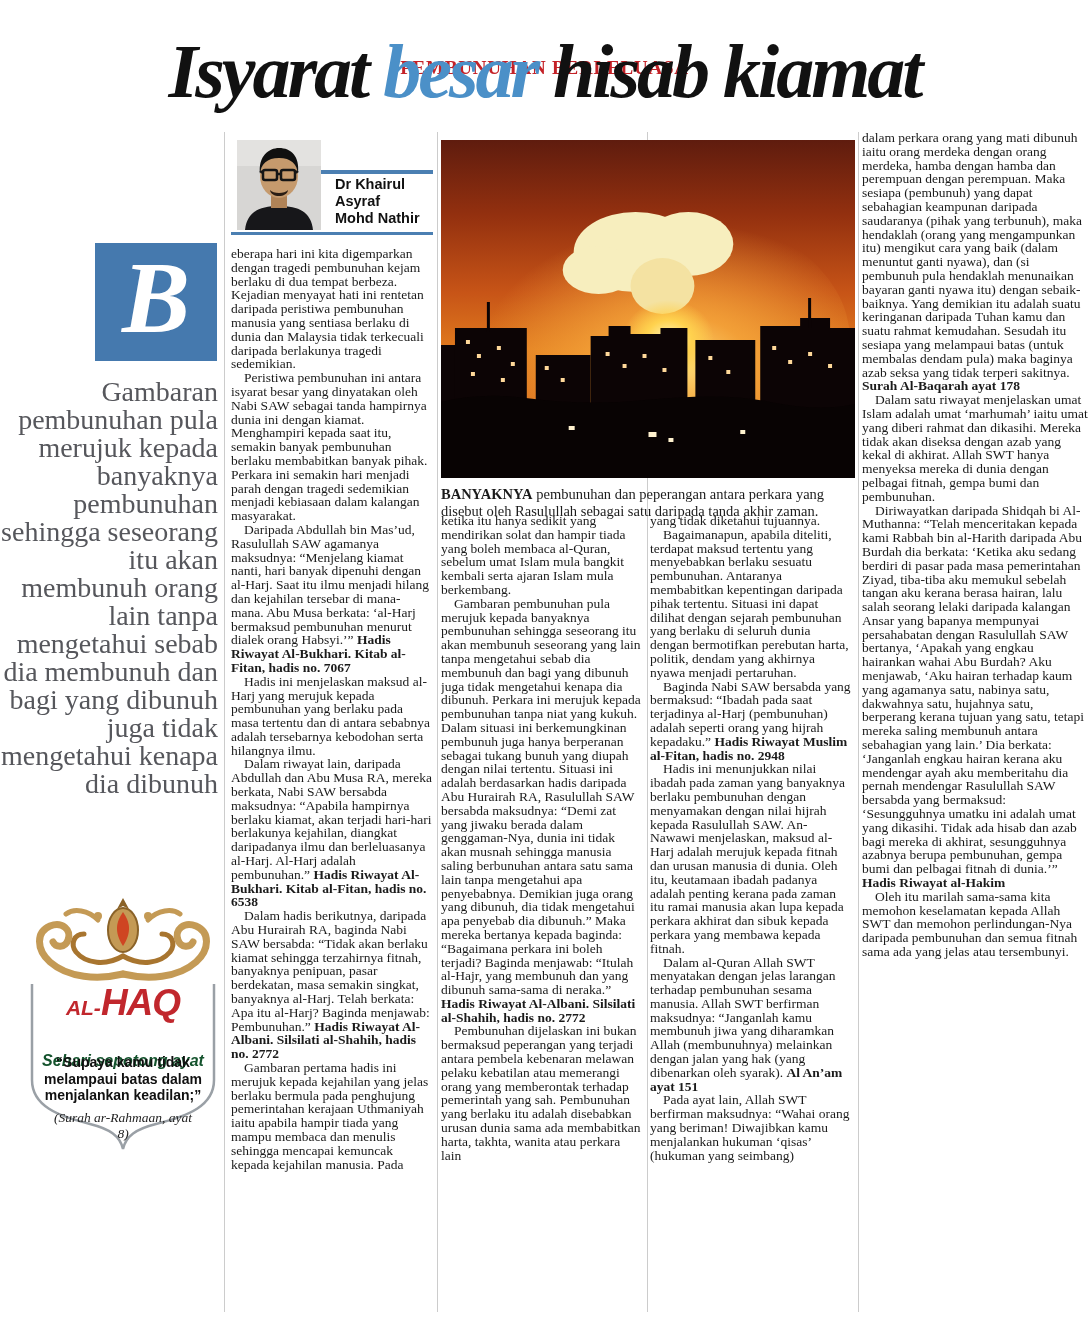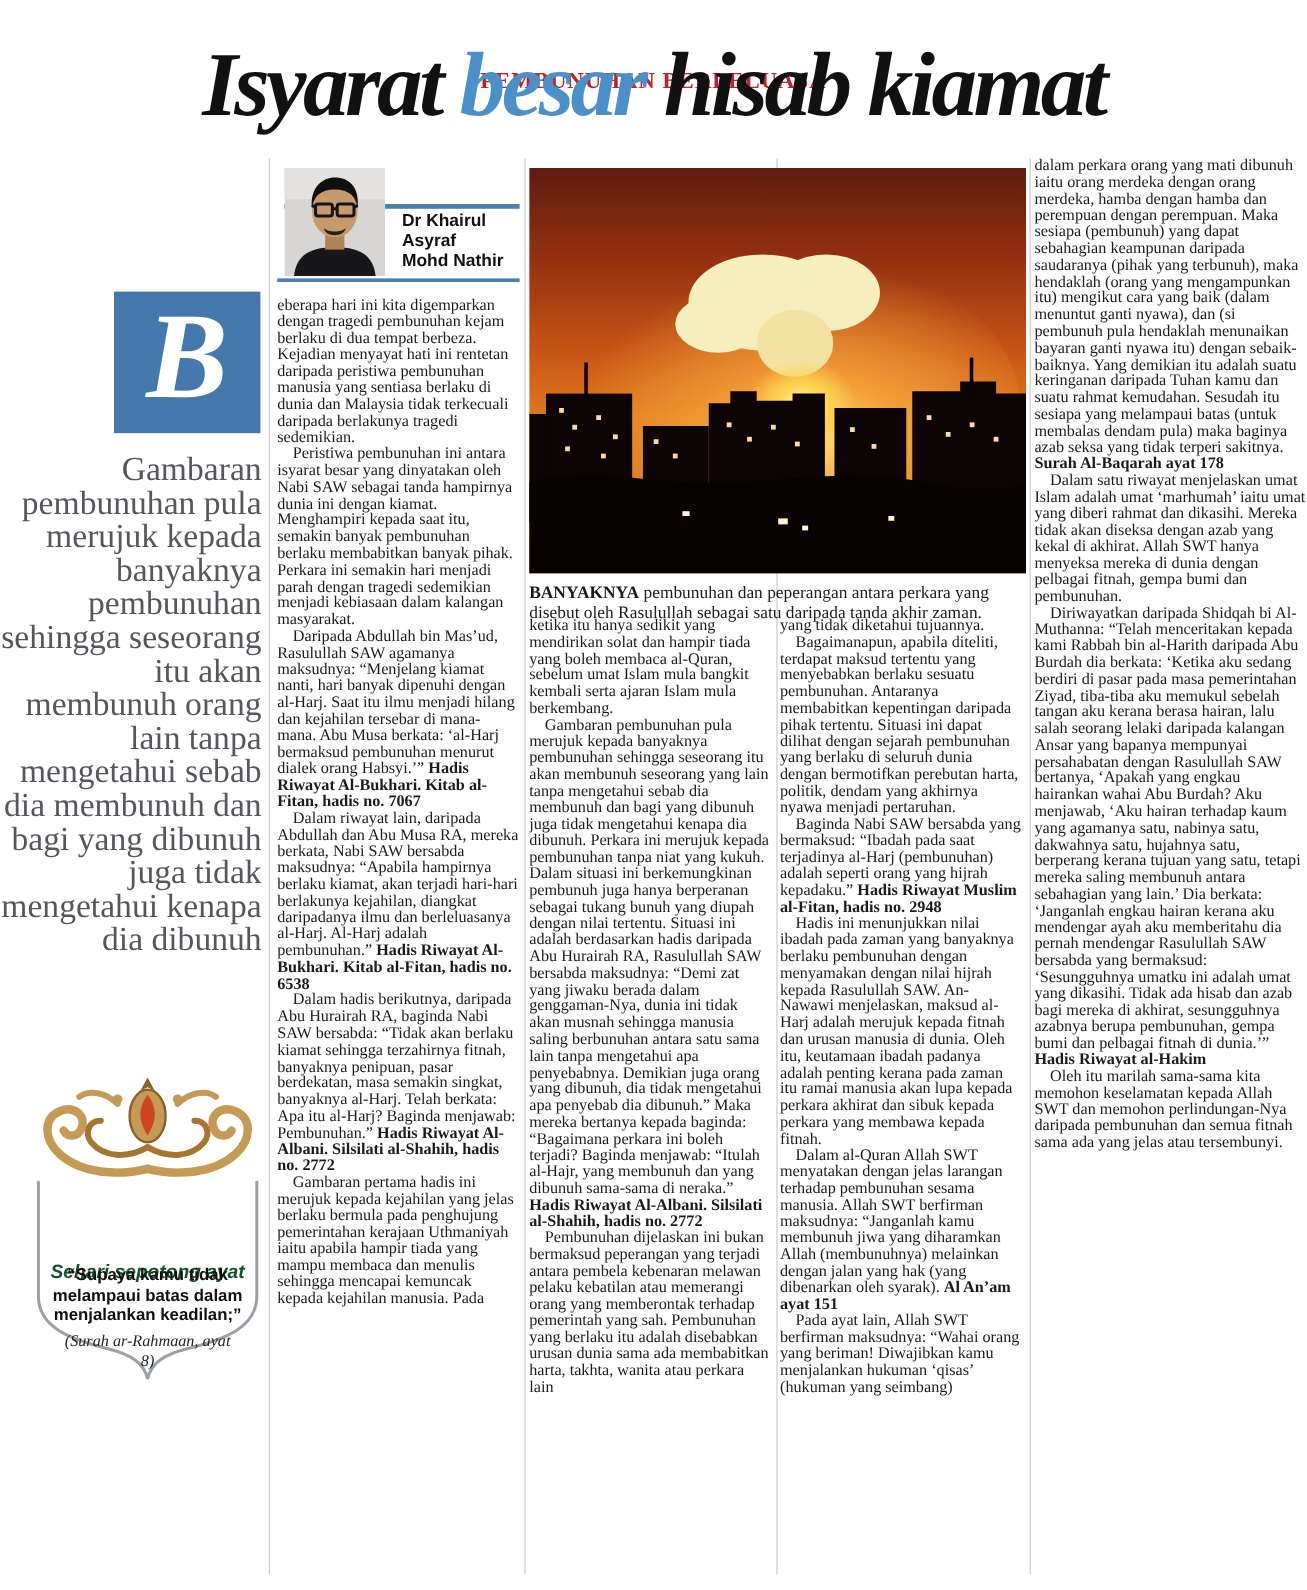--- a/index.html
+++ b/index.html
@@ -87,20 +87,21 @@
         <use href="#curlL" transform="translate(190,0) scale(-1,1)"></use>
         <ellipse cx="95" cy="34" rx="15" ry="22" fill="#c49a55" stroke="#8a6228" stroke-width="2"></ellipse>
         <path d="M95,16 C102,26 104,36 95,50 C86,36 88,26 95,16 Z" fill="#cf4522"></path>
         <path d="M95,2 L101,13 L95,10 L89,13 Z" fill="#8a6228"></path>
         <circle cx="70" cy="20" r="4" fill="#c49a55"></circle>
         <circle cx="120" cy="20" r="4" fill="#c49a55"></circle>
       </svg>
       <svg class="alhaq-frame" viewBox="0 0 190 170">
         <path d="M4,0 L4,96 C4,122 30,132 62,140 C82,145 92,152 95,165 C98,152 108,145 128,140 C160,132 186,122 186,96 L186,0" fill="none" stroke="#9aa0a6" stroke-width="2.5"></path>
       </svg>
+      <div class="alhaq-title"><span class="al">AL-</span><span class="haq">HAQ</span></div>
       <div class="alhaq-sub">Sehari sepotong ayat</div>
       <div class="alhaq-quote">“Supaya kamu tidak melampaui batas dalam menjalankan keadilan;”</div>
       <div class="alhaq-src">(Surah ar-Rahmaan, ayat 8)</div>
     </div>
   </div>
 
   <div class="author">
     <div class="rule rule-top"></div>
     <svg class="author-photo" viewBox="0 0 84 90">
       <rect width="84" height="90" fill="#d7d6d4"></rect>
@@ -194,20 +195,21 @@
           <rect x="300" y="290" width="5" height="4"></rect>
       </g>
     </svg>
   </div>
   <div class="caption"><b>BANYAKNYA</b><span> pembunuhan dan peperangan antara perkara yang disebut oleh Rasulullah sebagai satu daripada tanda akhir zaman.</span></div>
 
   <div class="col col1">
       <p class="noind"><span>eberapa hari ini kita digemparkan dengan tragedi pembunuhan kejam berlaku di dua tempat berbeza. Kejadian menyayat hati ini rentetan daripada peristiwa pembunuhan manusia yang sentiasa berlaku di dunia dan Malaysia tidak terkecuali daripada berlakunya tragedi sedemikian.</span></p>
       <p><span>Peristiwa pembunuhan ini antara isyarat besar yang dinyatakan oleh Nabi SAW sebagai tanda hampirnya dunia ini dengan kiamat. Menghampiri kepada saat itu, semakin banyak pembunuhan berlaku membabitkan banyak pihak. Perkara ini semakin hari menjadi parah dengan tragedi sedemikian menjadi kebiasaan dalam kalangan masyarakat.</span></p>
       <p><span>Daripada Abdullah bin Mas’ud, Rasulullah SAW agamanya maksudnya: “Menjelang kiamat nanti, hari banyak dipenuhi dengan al-Harj. Saat itu ilmu menjadi hilang dan kejahilan tersebar di mana-mana. Abu Musa berkata: ‘al-Harj bermaksud pembunuhan menurut dialek orang Habsyi.’” </span><b>Hadis Riwayat Al-Bukhari. Kitab al-Fitan, hadis no. 7067</b></p>
+      <p><span>Hadis ini menjelaskan maksud al-Harj yang merujuk kepada pembunuhan yang berlaku pada masa tertentu dan di antara sebabnya adalah tersebarnya kebodohan serta hilangnya ilmu.</span></p>
       <p><span>Dalam riwayat lain, daripada Abdullah dan Abu Musa RA, mereka berkata, Nabi SAW bersabda maksudnya: “Apabila hampirnya berlaku kiamat, akan terjadi hari-hari berlakunya kejahilan, diangkat daripadanya ilmu dan berleluasanya al-Harj. Al-Harj adalah pembunuhan.” </span><b>Hadis Riwayat Al-Bukhari. Kitab al-Fitan, hadis no. 6538</b></p>
       <p><span>Dalam hadis berikutnya, daripada Abu Hurairah RA, baginda Nabi SAW bersabda: “Tidak akan berlaku kiamat sehingga terzahirnya fitnah, banyaknya penipuan, pasar berdekatan, masa semakin singkat, banyaknya al-Harj. Telah berkata: Apa itu al-Harj? Baginda menjawab: Pembunuhan.” </span><b>Hadis Riwayat Al-Albani. Silsilati al-Shahih, hadis no. 2772</b></p>
       <p><span>Gambaran pertama hadis ini merujuk kepada kejahilan yang jelas berlaku bermula pada penghujung pemerintahan kerajaan Uthmaniyah iaitu apabila hampir tiada yang mampu membaca dan menulis sehingga mencapai kemuncak kepada kejahilan manusia. Pada</span></p>
     </div>
   <div class="col col2">
       <p class="noind"><span>ketika itu hanya sedikit yang mendirikan solat dan hampir tiada yang boleh membaca al-Quran, sebelum umat Islam mula bangkit kembali serta ajaran Islam mula berkembang.</span></p>
       <p><span>Gambaran pembunuhan pula merujuk kepada banyaknya pembunuhan sehingga seseorang itu akan membunuh seseorang yang lain tanpa mengetahui sebab dia membunuh dan bagi yang dibunuh juga tidak mengetahui kenapa dia dibunuh. Perkara ini merujuk kepada pembunuhan tanpa niat yang kukuh. Dalam situasi ini berkemungkinan pembunuh juga hanya berperanan sebagai tukang bunuh yang diupah dengan nilai tertentu. Situasi ini adalah berdasarkan hadis daripada Abu Hurairah RA, Rasulullah SAW bersabda maksudnya: “Demi zat yang jiwaku berada dalam genggaman-Nya, dunia ini tidak akan musnah sehingga manusia saling berbunuhan antara satu sama lain tanpa mengetahui apa penyebabnya. Demikian juga orang yang dibunuh, dia tidak mengetahui apa penyebab dia dibunuh.” Maka mereka bertanya kepada baginda: “Bagaimana perkara ini boleh terjadi? Baginda menjawab: “Itulah al-Hajr, yang membunuh dan yang dibunuh sama-sama di neraka.” </span><b>Hadis Riwayat Al-Albani. Silsilati al-Shahih, hadis no. 2772</b></p>
       <p><span>Pembunuhan dijelaskan ini bukan bermaksud peperangan yang terjadi antara pembela kebenaran melawan pelaku kebatilan atau memerangi orang yang memberontak terhadap pemerintah yang sah. Pembunuhan yang berlaku itu adalah disebabkan urusan dunia sama ada membabitkan harta, takhta, wanita atau perkara lain</span></p>
     </div>
   <div class="col col3">

